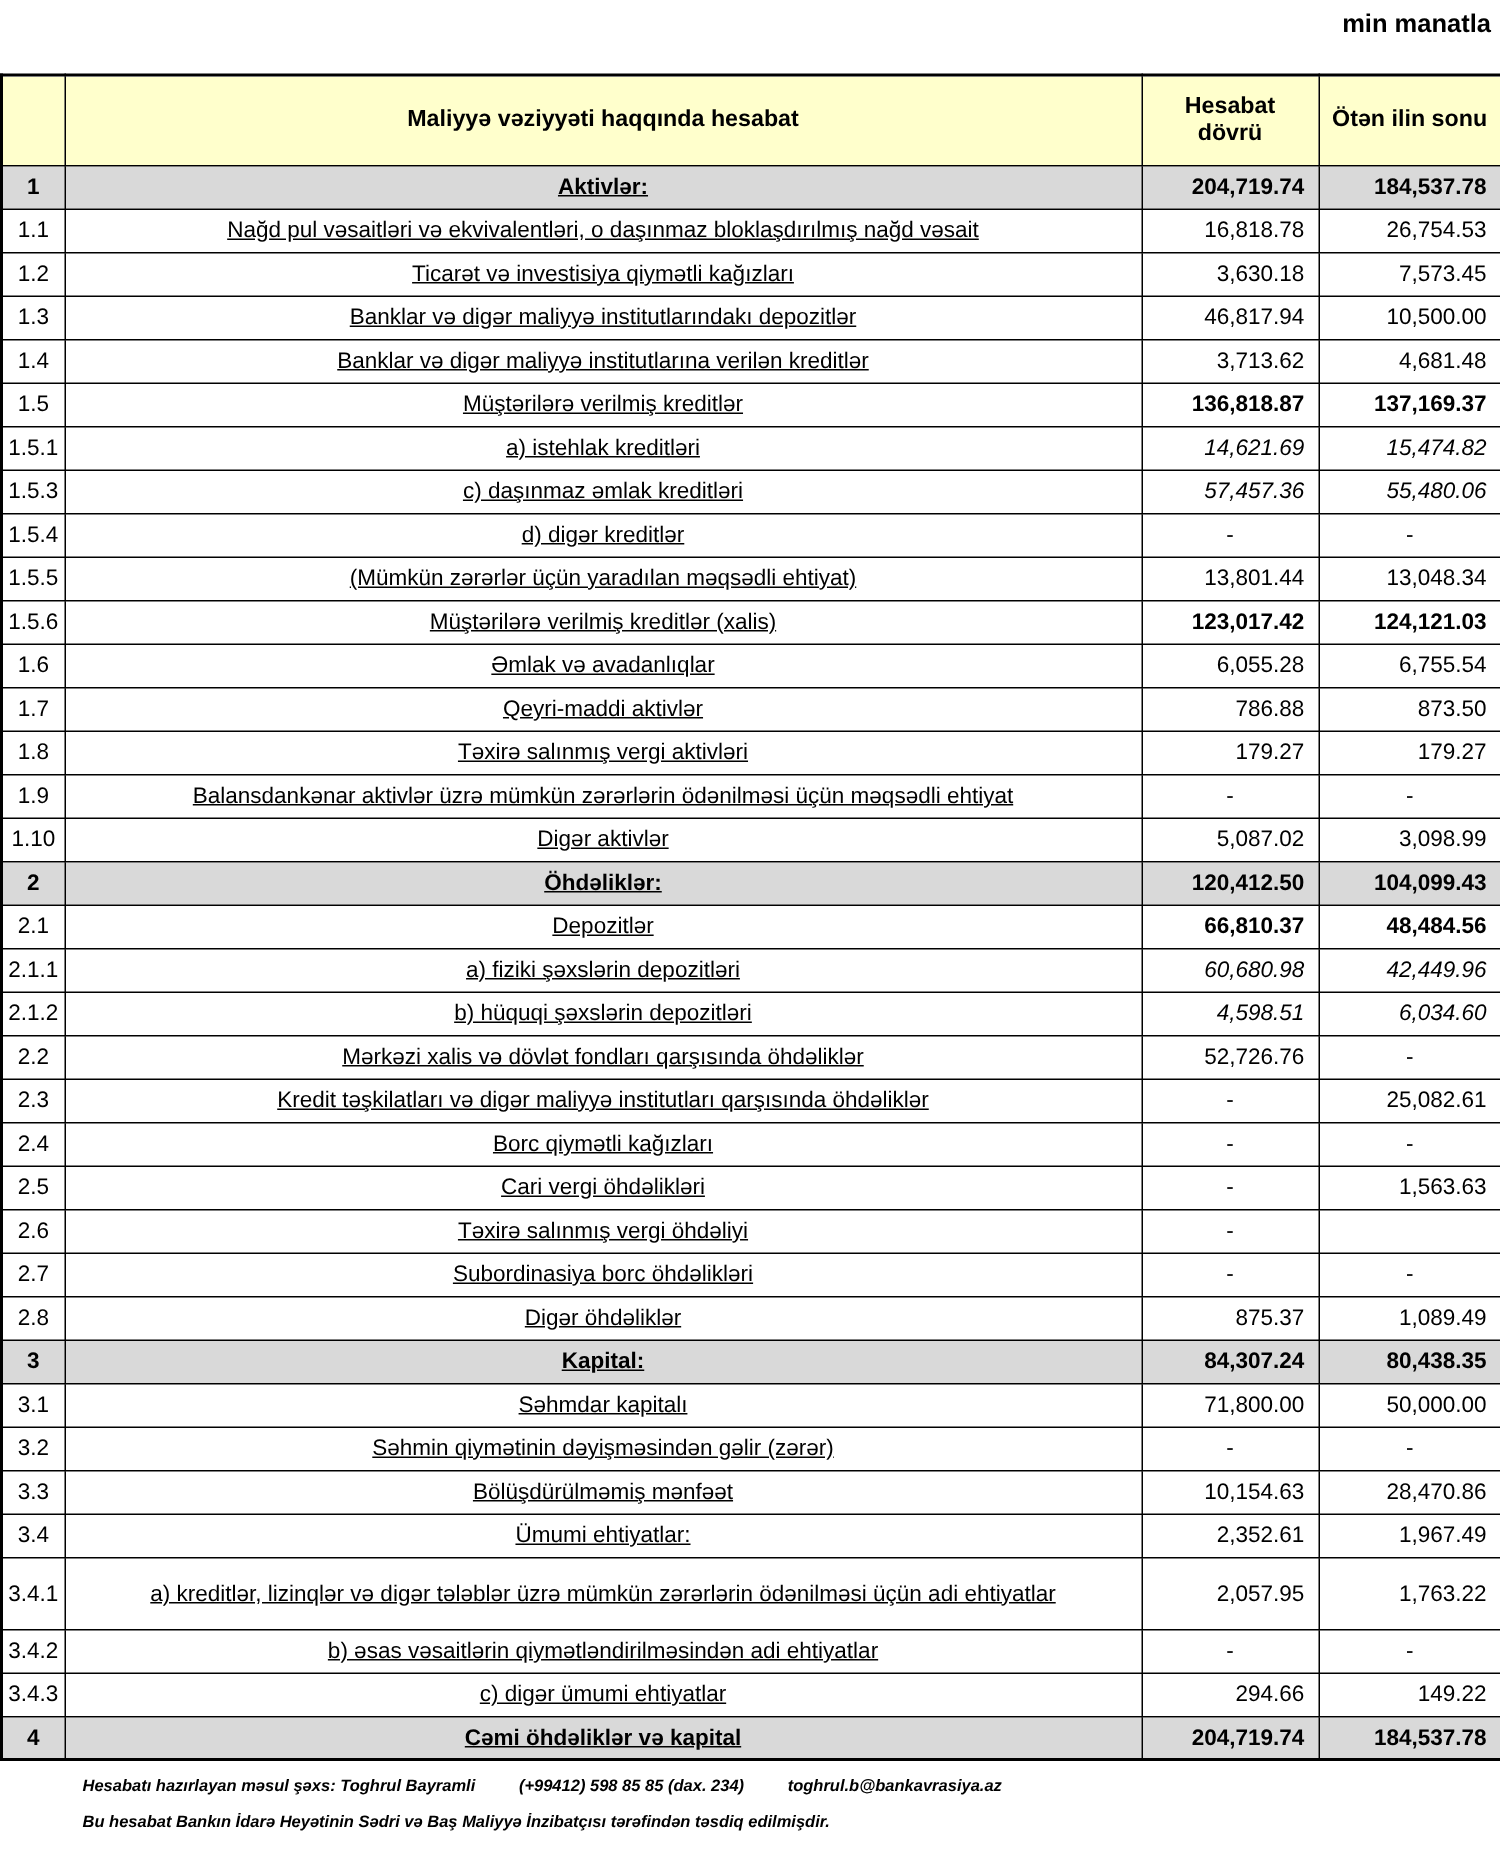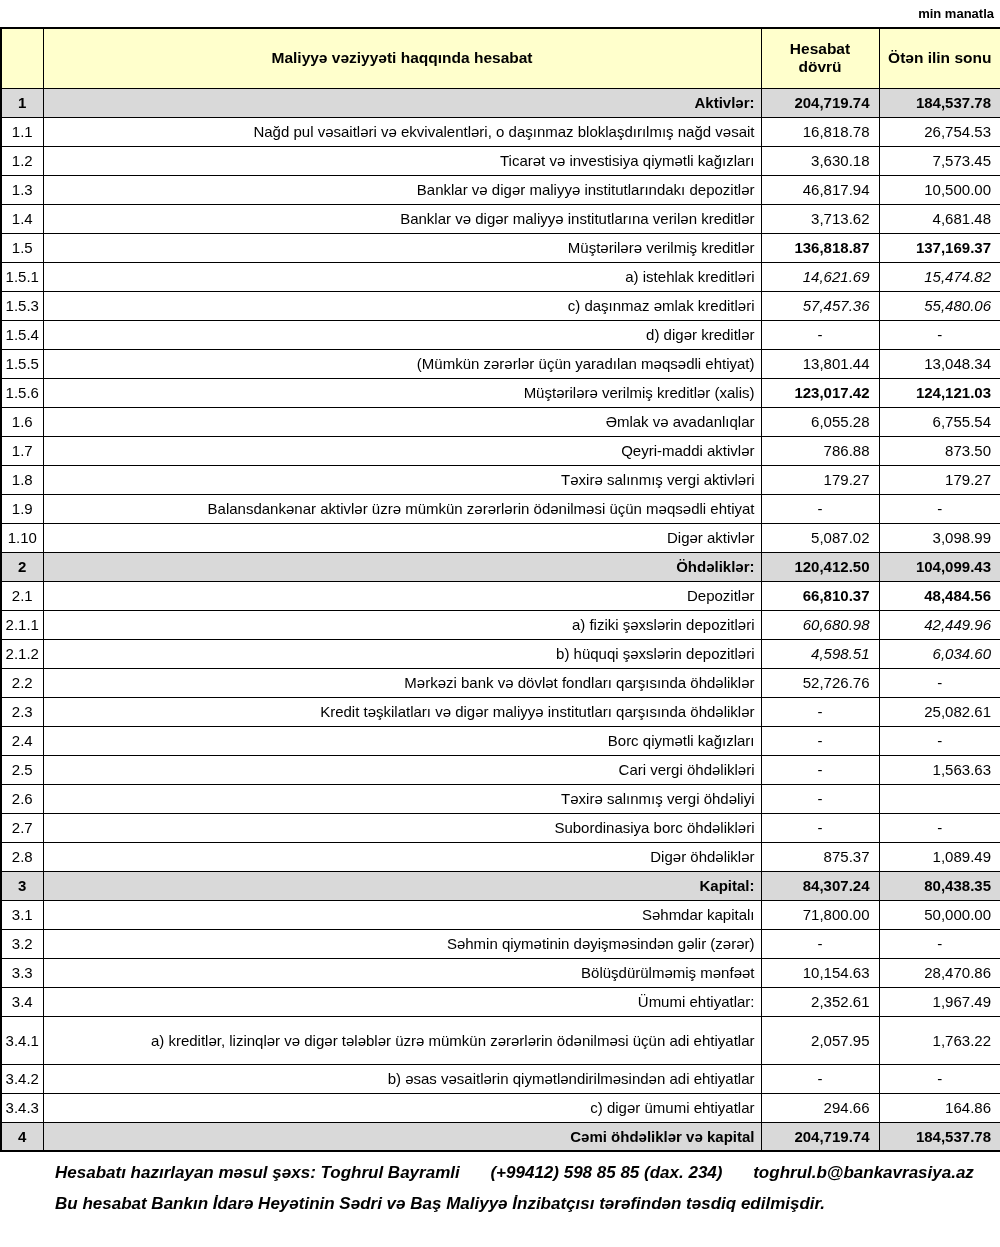--- a/index.html
+++ b/index.html
@@ -12,22 +12,22 @@
   }
   .page {
     width: 1000px;
     min-height: 1247px;
     margin: 0 auto;
     padding-top: 4px;
   }
   .unit-note {
     text-align: right;
     font-weight: bold;
-    font-size: 13px;
-    padding: 2px 6px 6px 0;
+    font-size: 17px;
+    padding: 2px 6px 23px 0;
   }
   table.fin-table {
     width: 1000px;
     border-collapse: collapse;
     table-layout: fixed;
     border: 2px solid #000;
   }
   col.col-num   { width: 42px; }
   col.col-label { width: 718px; }
   col.col-v1    { width: 118px; }
@@ -48,22 +48,23 @@
     padding: 2px 6px;
   }
   .fin-table tbody tr { height: 29px; }
   .fin-table tbody tr.tall { height: 48px; }
 
   td.c-num {
     text-align: center;
     padding: 1px 2px;
   }
   td.c-label {
-    text-align: right;
+    text-align: center;
     padding: 2px 6px;
+    text-decoration: underline;
   }
   td.c-val {
     text-align: right;
     padding: 1px 9px 1px 2px;
     white-space: nowrap;
   }
   td.c-val.dash {
     text-align: center;
     padding-right: 2px;
   }
@@ -74,21 +75,21 @@
     font-weight: bold;
   }
   tr.boldvals td.c-val {
     font-weight: bold;
   }
   tr.italicvals td.c-val {
     font-style: italic;
   }
   .footer {
     padding: 11px 10px 0 55px;
-    font-size: 17px;
+    font-size: 11px;
     font-weight: bold;
     font-style: italic;
     line-height: 1.15;
   }
   .footer .line { margin-bottom: 11px; }
   .footer .seg { margin-right: 26px; }
   .footer .seg:last-child { margin-right: 0; }
 </style>
 </head>
 <body>
@@ -228,21 +229,21 @@
           <td class="c-val">42,449.96</td>
         </tr>
         <tr class="italicvals">
           <td class="c-num">2.1.2</td>
           <td class="c-label">b) hüquqi şəxslərin depozitləri</td>
           <td class="c-val">4,598.51</td>
           <td class="c-val">6,034.60</td>
         </tr>
         <tr>
           <td class="c-num">2.2</td>
-          <td class="c-label">Mərkəzi bank və dövlət fondları qarşısında öhdəliklər</td>
+          <td class="c-label">Mərkəzi xalis və dövlət fondları qarşısında öhdəliklər</td>
           <td class="c-val">52,726.76</td>
           <td class="c-val dash">-</td>
         </tr>
         <tr>
           <td class="c-num">2.3</td>
           <td class="c-label">Kredit təşkilatları və digər maliyyə institutları qarşısında öhdəliklər</td>
           <td class="c-val dash">-</td>
           <td class="c-val">25,082.61</td>
         </tr>
         <tr>
@@ -314,21 +315,21 @@
         <tr>
           <td class="c-num">3.4.2</td>
           <td class="c-label">b) əsas vəsaitlərin qiymətləndirilməsindən adi ehtiyatlar</td>
           <td class="c-val dash">-</td>
           <td class="c-val dash">-</td>
         </tr>
         <tr>
           <td class="c-num">3.4.3</td>
           <td class="c-label">c) digər ümumi ehtiyatlar</td>
           <td class="c-val">294.66</td>
-          <td class="c-val">164.86</td>
+          <td class="c-val">149.22</td>
         </tr>
         <tr class="section">
           <td class="c-num">4</td>
           <td class="c-label">Cəmi öhdəliklər və kapital</td>
           <td class="c-val">204,719.74</td>
           <td class="c-val">184,537.78</td>
         </tr>
       </tbody>
   </table>
 

